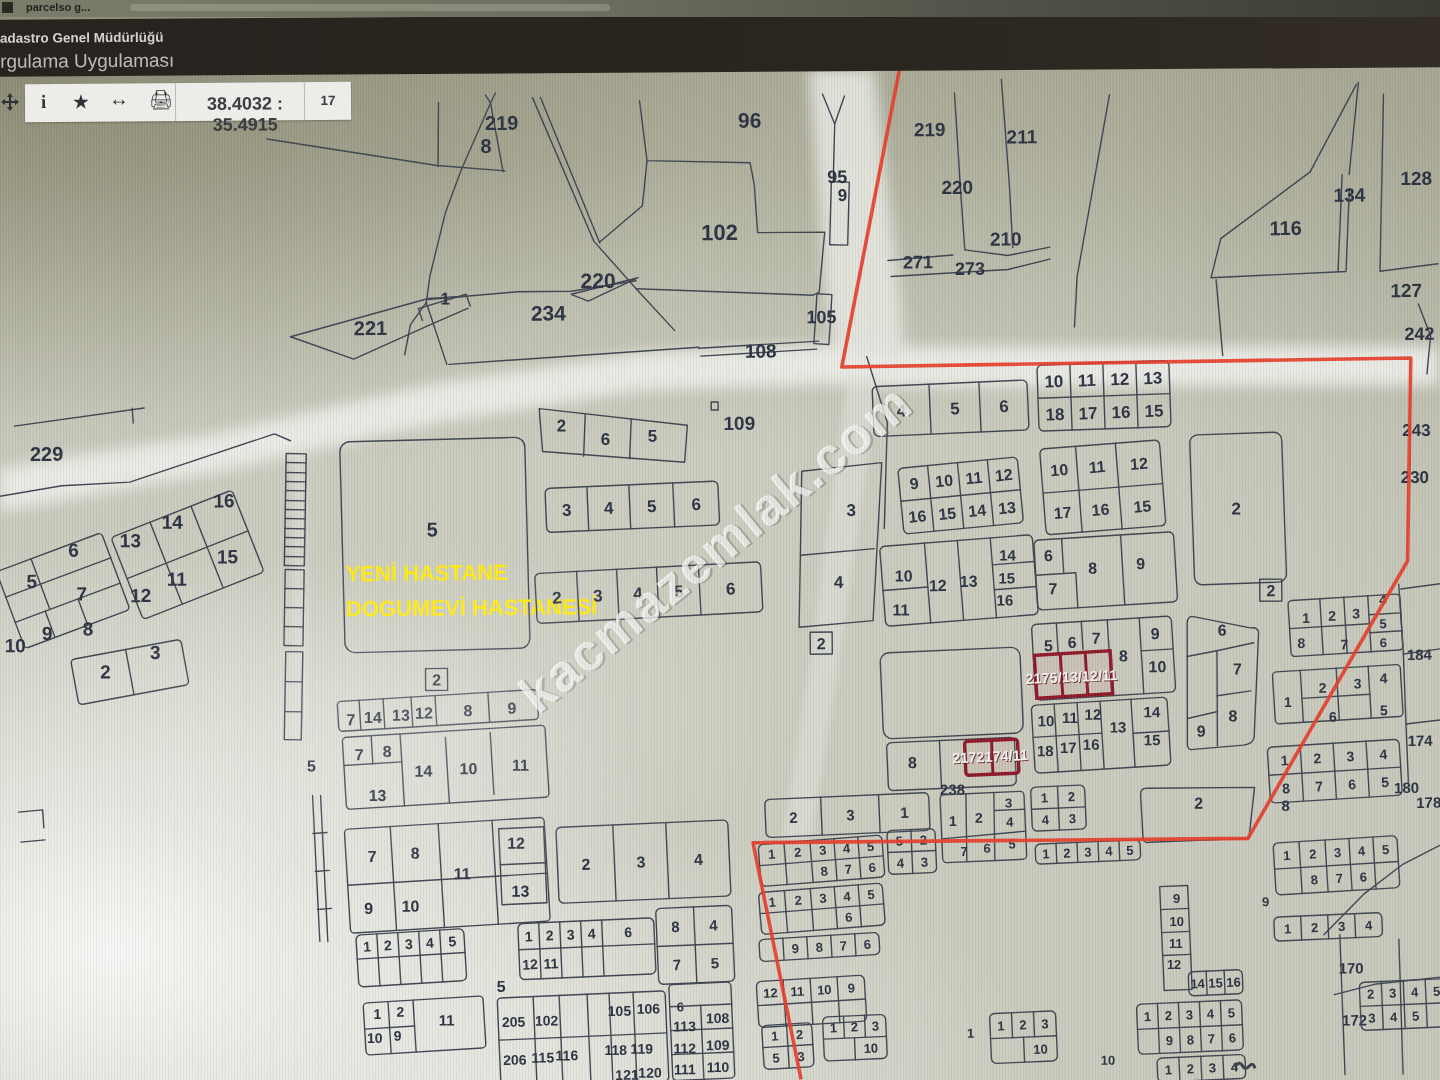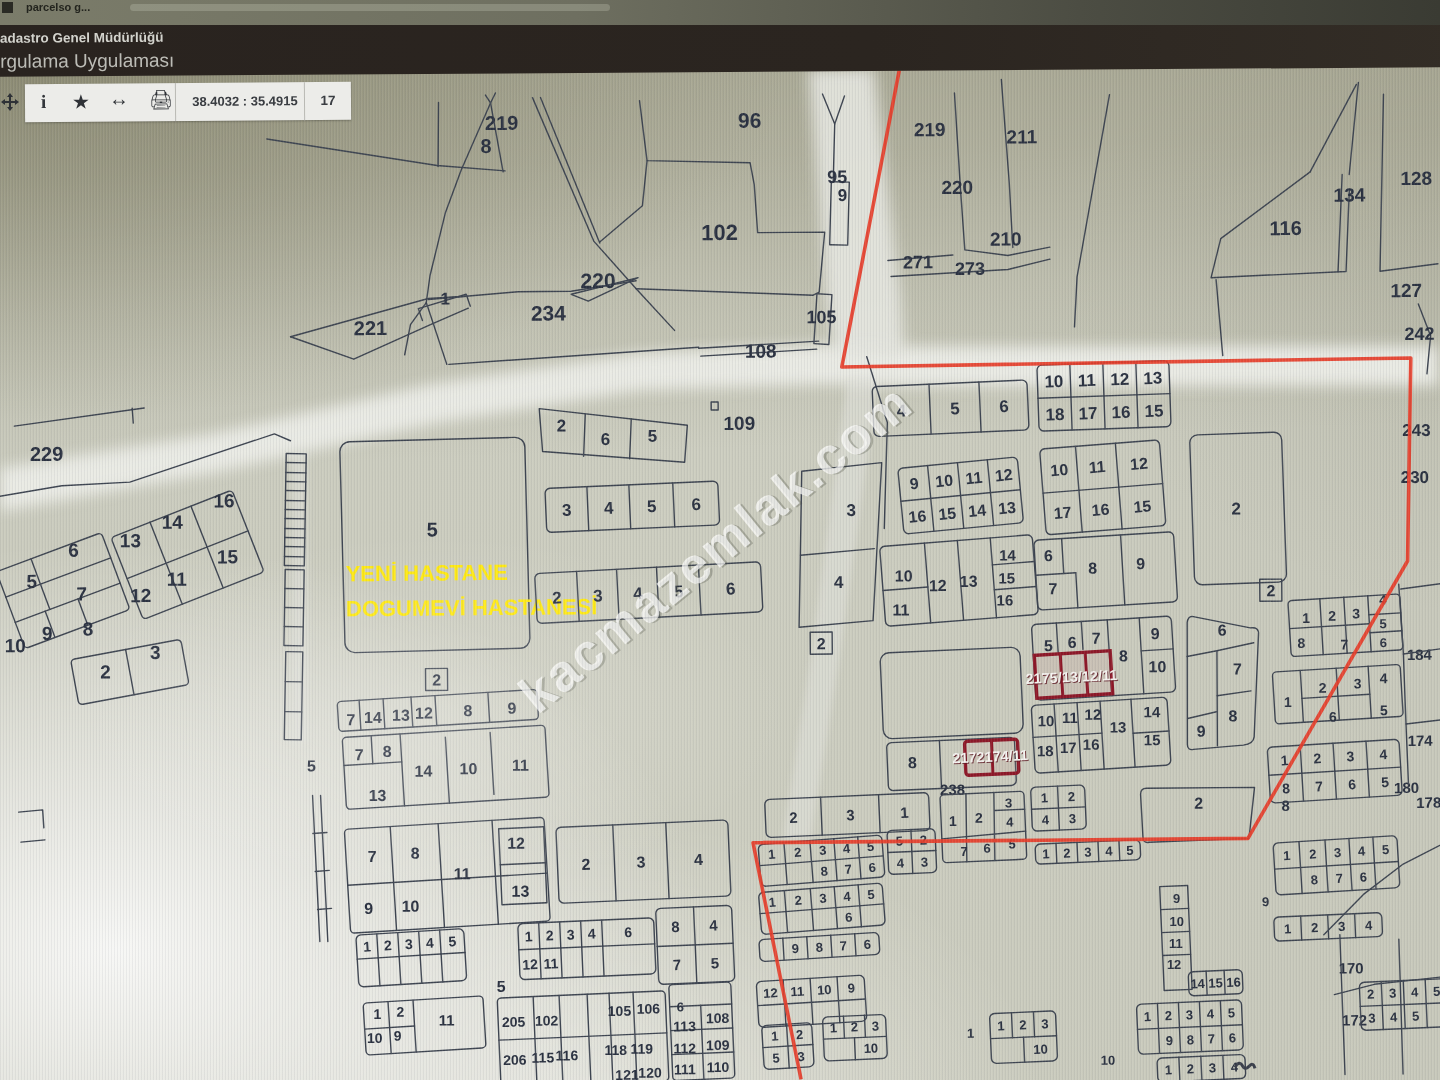--- a/index.html
+++ b/index.html
@@ -14,21 +14,21 @@
    linear-gradient(90deg, #cacbbd 0%, #cccdbf 50%, #c7c8ba 100%);}
 #moire{position:absolute;z-index:2;inset:0;pointer-events:none;
   background:repeating-linear-gradient(90deg, rgba(70,74,96,.07) 0 1px, rgba(255,255,255,.06) 1px 2px, rgba(0,0,0,0) 2px 3px);}
 #glare{position:absolute;z-index:3;inset:0;pointer-events:none;
   background:radial-gradient(600px 300px at 30% 66%, rgba(255,255,255,.20), rgba(255,255,255,0) 60%);}
 svg .ln{fill:none;stroke:#3d4450;stroke-width:1.4;stroke-linejoin:round;stroke-linecap:round;}
 svg text{font-family:"Liberation Sans",sans-serif;}
 </style></head><body>
 <div id="scene">
 
-<div style="position:absolute;z-index:10;left:0;top:0;width:1440px;height:25px;
+<div style="position:absolute;z-index:10;left:0;top:0;width:1440px;height:17px;
   background:linear-gradient(90deg,#7b7c6a,#6e6f60 40%,#4c4d43 75%,#3a3b33);">
   <div style="position:absolute;left:2px;top:2px;width:11px;height:11px;background:#2a2a24;"></div>
   <div style="position:absolute;left:26px;top:1px;font-size:11px;font-weight:bold;color:#23241e;">parcelso g...</div>
   <div style="position:absolute;left:130px;top:4px;width:480px;height:7px;background:rgba(205,207,192,.28);border-radius:4px;"></div>
 </div>
 
 <div style="position:absolute;z-index:9;left:-10px;top:15px;width:1470px;height:57px;
   background:linear-gradient(90deg,#29231f,#2b2520 60%,#332d26);
   transform:rotate(-0.38deg);transform-origin:50% 50%;">
   <div style="position:absolute;left:10px;top:11px;font-size:13.5px;font-weight:bold;color:#d3d3cd;">adastro Genel Müdürlüğü</div>
@@ -1008,21 +1008,21 @@
       </svg>
     </div>
 
 <div style="position:absolute;z-index:8;left:25px;top:83px;width:326px;height:38px;background:#ecece9;
  box-shadow:0 1px 2px rgba(0,0,0,.25);transform:rotate(-0.4deg);">
   <div style="position:absolute;left:16px;top:7px;font-size:19px;font-weight:bold;color:#33363b;font-family:'Liberation Serif',serif;">i</div>
   <div style="position:absolute;left:47px;top:6px;font-size:20px;color:#2f3237;">★</div>
   <div style="position:absolute;left:84px;top:4px;font-size:20px;font-weight:bold;color:#2f3237;">↔</div>
   <div style="position:absolute;left:124px;top:5px;font-size:19px;color:#2f3237;">🖨</div>
   <div style="position:absolute;left:150px;top:0;width:1px;height:38px;background:#b9b9b4;"></div>
-  <div style="position:absolute;left:160px;top:11px;width:120px;text-align:center;font-size:13px;font-weight:bold;color:#3a3d42;">38.4032 : 35.4915</div>
+  <div style="position:absolute;left:160px;top:11px;width:120px;text-align:center;font-size:18px;font-weight:bold;color:#3a3d42;">38.4032 : 35.4915</div>
   <div style="position:absolute;left:279px;top:0;width:1px;height:38px;background:#b9b9b4;"></div>
   <div style="position:absolute;left:280px;top:11px;width:46px;text-align:center;font-size:13.5px;font-weight:bold;color:#3a3d42;">17</div>
 </div>
 
 <svg style="position:absolute;z-index:8;left:1px;top:93px;" width="18" height="18" viewBox="0 0 18 18">
 <g fill="#2e3136">
         <path d="M9,0 L12,4 L10,4 L10,8 L14,8 L14,6 L18,9 L14,12 L14,10 L10,10 L10,14 L12,14 L9,18 L6,14 L8,14 L8,10 L4,10 L4,12 L0,9 L4,6 L4,8 L8,8 L8,4 L6,4 Z"></path>
       </g>
     </svg>
 

